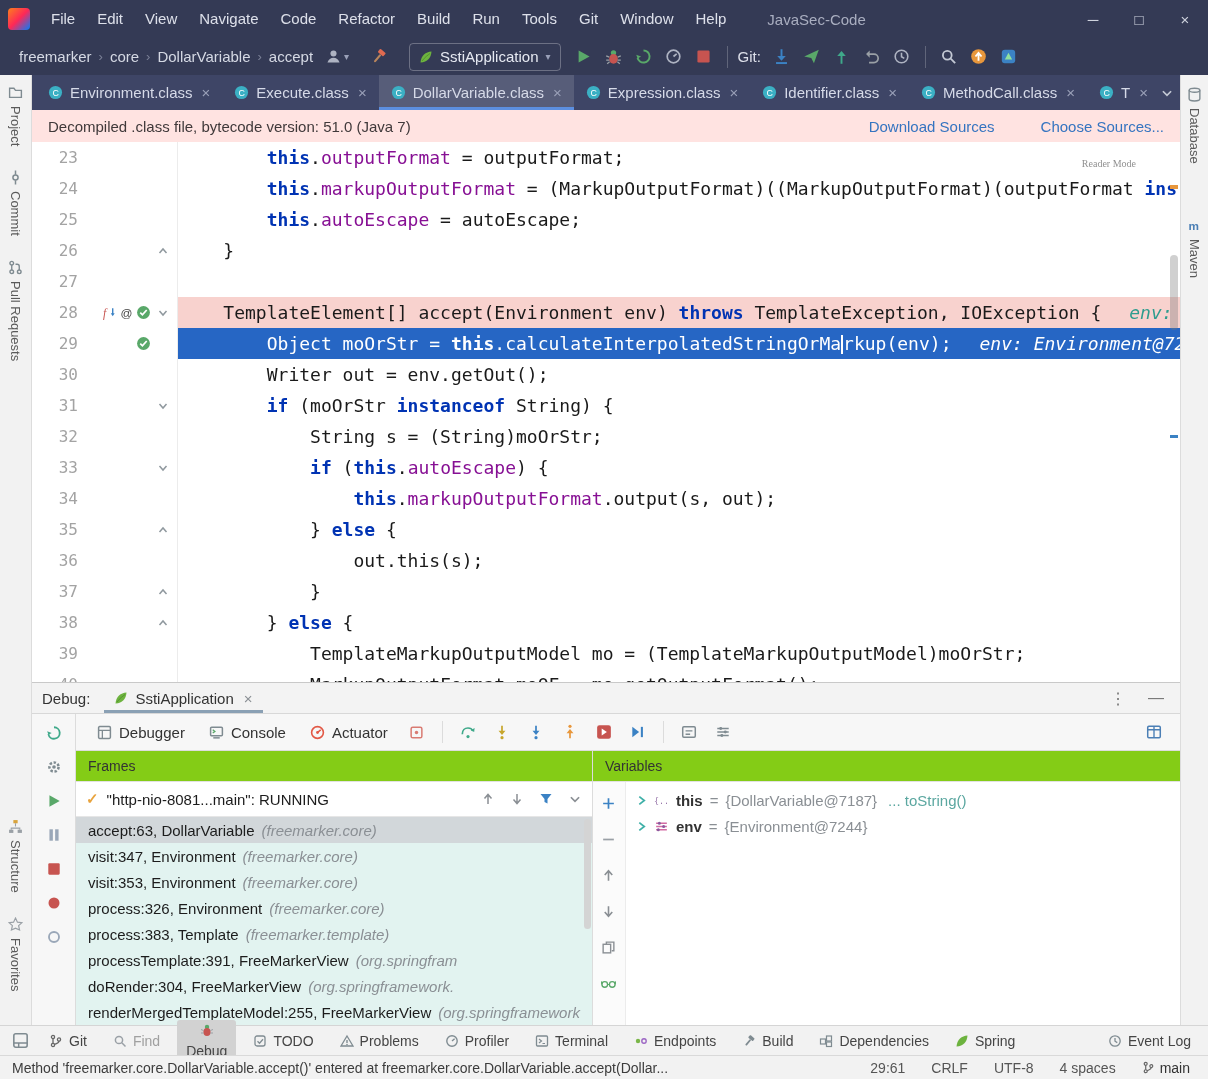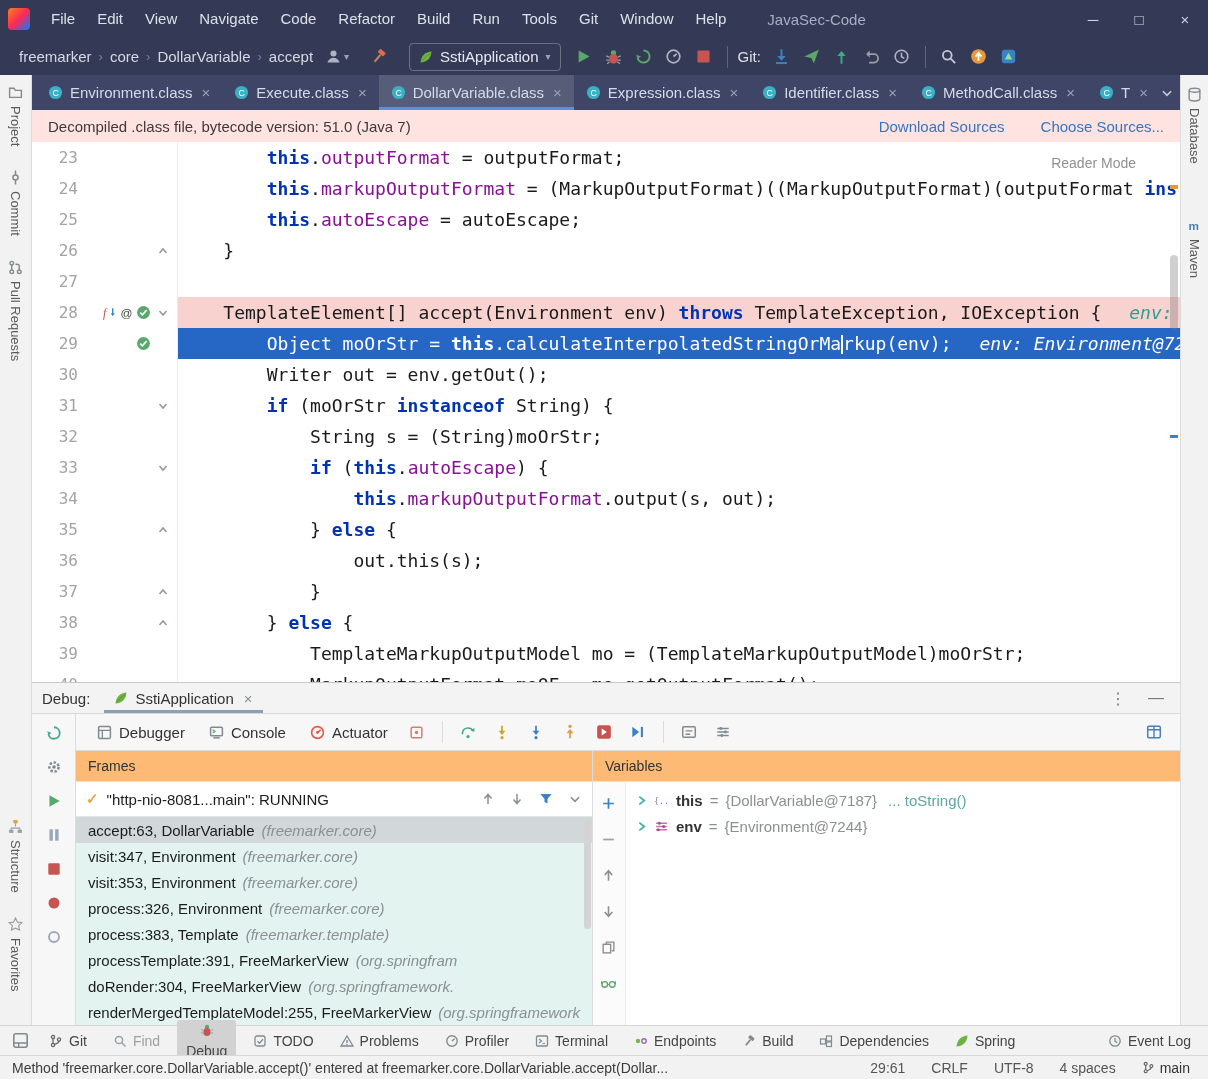--- a/index.html
+++ b/index.html
@@ -49,21 +49,21 @@
 
   .tabrow{flex:0 0 35px;background:var(--c-tabrow,#3e4566);display:flex;align-items:stretch;padding-left:4px;overflow:hidden;}
   .tab{display:flex;align-items:center;gap:7px;padding:0 12px;font-size:15px;color:#d6dae8;white-space:nowrap;}
   .tab.active{background:rgba(255,255,255,.13);box-shadow:inset 0 -3px 0 #5c8fe0;}
   .tabclose{color:#9aa0b8;font-size:15px;margin-left:2px;}
   .tab .ic{width:15px;height:15px;}
   .tab-overflow{margin-left:auto;display:flex;align-items:center;padding-right:10px;}
 
   .banner{flex:0 0 32px;background:var(--c-banner,#ffe3e1);display:flex;align-items:center;padding:0 16px;
           font-size:15px;color:#40393a;}
-  .banner-links{margin-left:auto;display:flex;gap:36px;}
+  .banner-links{margin-left:auto;display:flex;gap:46px;}
   .banner-links span{color:var(--c-link,#3574c0);cursor:pointer;}
 
   
   .editor{flex:1 1 auto;min-height:0;position:relative;overflow:hidden;background:#fff;
           font-family:"DejaVu Sans Mono",monospace;font-size:18px;line-height:31px;}
   .line{display:flex;height:31px;}
   .gutter{flex:0 0 146px;display:flex;align-items:center;border-right:1px solid #ececec;background:#fff;box-sizing:border-box;}
   .num{width:46px;text-align:right;font-size:16px;color:#a3a3a3;}
   .gicons{width:76px;display:flex;align-items:center;justify-content:flex-end;gap:2px;padding-right:3px;box-sizing:border-box;}
   .gicons .ic{width:15px;height:15px;}
@@ -72,21 +72,21 @@
   .codewrap{flex:1;white-space:pre;overflow:hidden;padding-left:2px;color:#1a1a1a;}
   .tk-k{color:var(--c-kw,#0033b3);font-weight:bold;}
   .tk-f{color:var(--c-field,#871094);}
   .tk-c,.tk-m{color:#1a1a1a;text-align:right;}
   .hint{font-style:italic;color:var(--c-hint,#2e9c8e);margin-left:28px;}
   .line.bp .codewrap{background:var(--c-bp,#f8d2ce);}
   .line.exec .codewrap{background:var(--c-exec,#2666c4);}
   .line.exec .codewrap span{color:#fff;}
   .line.exec .hint{color:#8fd8ad;}
   .caret{display:inline-block;width:2px;height:19px;background:#fff;vertical-align:text-bottom;}
-  .reader{position:absolute;top:6px;right:44px;color:#909090;font-family:Liberation Sans, sans-serif;font-size:14px;}
+  .reader{position:absolute;top:6px;right:44px;color:#909090;font-family:Liberation Serif, serif;font-size:10px;}
   .edscroll{position:absolute;right:0;top:0;bottom:0;width:12px;}
   .edscroll .thumb{position:absolute;right:2px;top:113px;width:8px;height:75px;background:rgba(120,120,120,.35);border-radius:4px;}
   .edscroll .m1{position:absolute;right:2px;top:43px;width:8px;height:4px;background:#e8973c;}
   .edscroll .m2{position:absolute;right:2px;top:293px;width:8px;height:3px;background:#3b82c4;}
 
   
   .debugpanel{flex:0 0 333px;border-top:1px solid #c9c9c9;display:flex;flex-direction:column;background:#f7f7f7;font-size:15px;}
   .dbg-header{flex:0 0 30px;display:flex;align-items:center;background:#f3f3f3;border-bottom:1px solid #d8d8d8;
               padding-left:10px;color:#333;}
   .dbg-session{display:flex;align-items:center;gap:7px;margin-left:14px;height:100%;padding:0 10px;
@@ -102,21 +102,21 @@
   .dbg-main{flex:1;display:flex;flex-direction:column;min-width:0;}
   .dbg-toolbar{flex:0 0 36px;display:flex;align-items:center;padding:0 10px;gap:2px;border-bottom:1px solid #dcdcdc;color:#333;}
   .dbg-tab{display:flex;align-items:center;gap:7px;padding:0 11px;height:100%;}
   .dbg-tab .ic{width:15px;height:15px;}
   .sicon{width:32px;height:28px;display:flex;align-items:center;justify-content:center;border-radius:4px;}
   .sicon .ic{width:16px;height:16px;}
   .dsep{width:1px;height:22px;background:#dcdcdc;margin:0 7px;}
   .dbg-content{flex:1;display:flex;min-height:0;}
   .frames-panel{flex:0 0 425px;display:flex;flex-direction:column;border-right:1px solid #dcdcdc;min-height:0;background:#fff;}
   .panel-hdr{flex:0 0 30px;display:flex;align-items:center;padding:0 12px;font-size:14px;color:#333;
-             border-bottom:1px solid #e2e2e2;background:#fdba74;}
+             border-bottom:1px solid #e2e2e2;background:#84cc16;}
   .thread-row{flex:0 0 34px;display:flex;align-items:center;gap:8px;background:#fff;border-bottom:1px solid #e6e6e6;
               padding:0 10px;color:#1c1c1c;}
   .thread-check{color:#e8a33d;font-weight:bold;}
   .thread-icons{margin-left:auto;display:flex;gap:15px;align-items:center;}
   .thread-icons .ic{width:14px;height:14px;}
   .frame-list{flex:1;background:#fff;overflow:hidden;position:relative;}
   .frame-row{height:26px;display:flex;align-items:center;padding:0 12px;white-space:nowrap;overflow:hidden;
              background:var(--c-framerow,#e2f3f0);color:#1c1c1c;}
   .frame-row.selected{background:var(--c-framesel,#d2d7da);}
   .pkg{font-style:italic;color:#8a8f94;margin-left:7px;}

